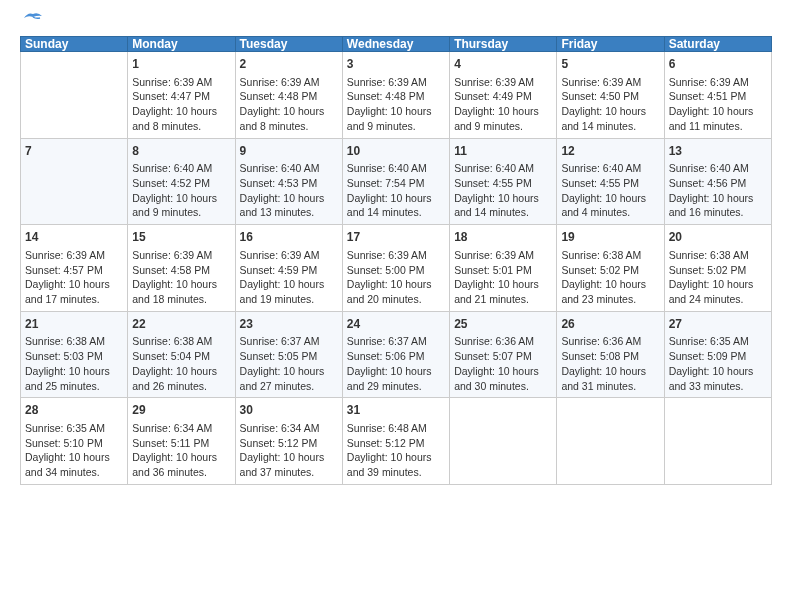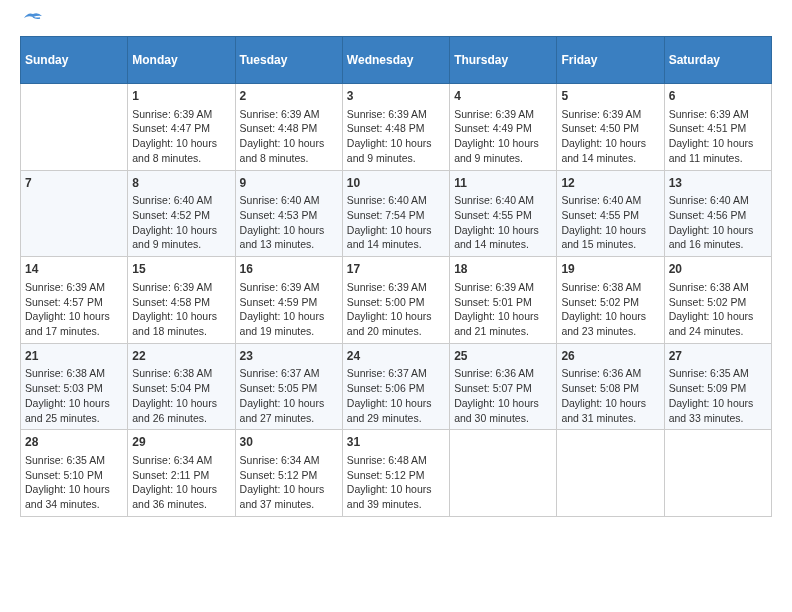--- a/index.html
+++ b/index.html
@@ -43,21 +43,21 @@
       color: #555;
     }
     table {
       width: 100%;
       border-collapse: collapse;
       font-size: 11px;
     }
     thead tr th {
       background-color: #3a7fc1;
       color: #fff;
-      padding: 16px 4px;
+      padding: 0 4px;
       text-align: left;
       font-weight: bold;
       font-size: 12px;
       border: 1px solid #2e6aa0;
     }
     tbody tr td {
       border: 1px solid #ccc;
       vertical-align: top;
       padding: 4px;
       height: 85px;
@@ -189,21 +189,21 @@
           <div>Sunrise: 6:40 AM</div>
           <div>Sunset: 4:55 PM</div>
           <div>Daylight: 10 hours</div>
           <div>and 14 minutes.</div>
         </td>
         <td>
           <span class="day-number">12</span>
           <div>Sunrise: 6:40 AM</div>
           <div>Sunset: 4:55 PM</div>
           <div>Daylight: 10 hours</div>
-          <div>and 15 minutes.</div>
+          <div>and 4 minutes.</div>
         </td>
         <td>
           <span class="day-number">13</span>
           <div>Sunrise: 6:40 AM</div>
           <div>Sunset: 4:56 PM</div>
           <div>Daylight: 10 hours</div>
           <div>and 16 minutes.</div>
         </td>
       </tr>
       <tr>
@@ -312,21 +312,21 @@
         <td>
           <span class="day-number">28</span>
           <div>Sunrise: 6:35 AM</div>
           <div>Sunset: 5:10 PM</div>
           <div>Daylight: 10 hours</div>
           <div>and 34 minutes.</div>
         </td>
         <td>
           <span class="day-number">29</span>
           <div>Sunrise: 6:34 AM</div>
-          <div>Sunset: 2:11 PM</div>
+          <div>Sunset: 5:11 PM</div>
           <div>Daylight: 10 hours</div>
           <div>and 36 minutes.</div>
         </td>
         <td>
           <span class="day-number">30</span>
           <div>Sunrise: 6:34 AM</div>
           <div>Sunset: 5:12 PM</div>
           <div>Daylight: 10 hours</div>
           <div>and 37 minutes.</div>
         </td>

